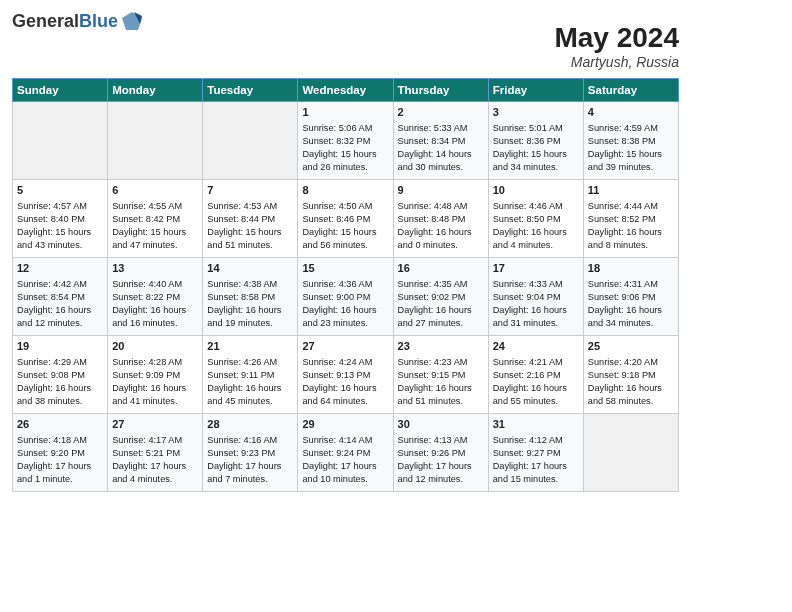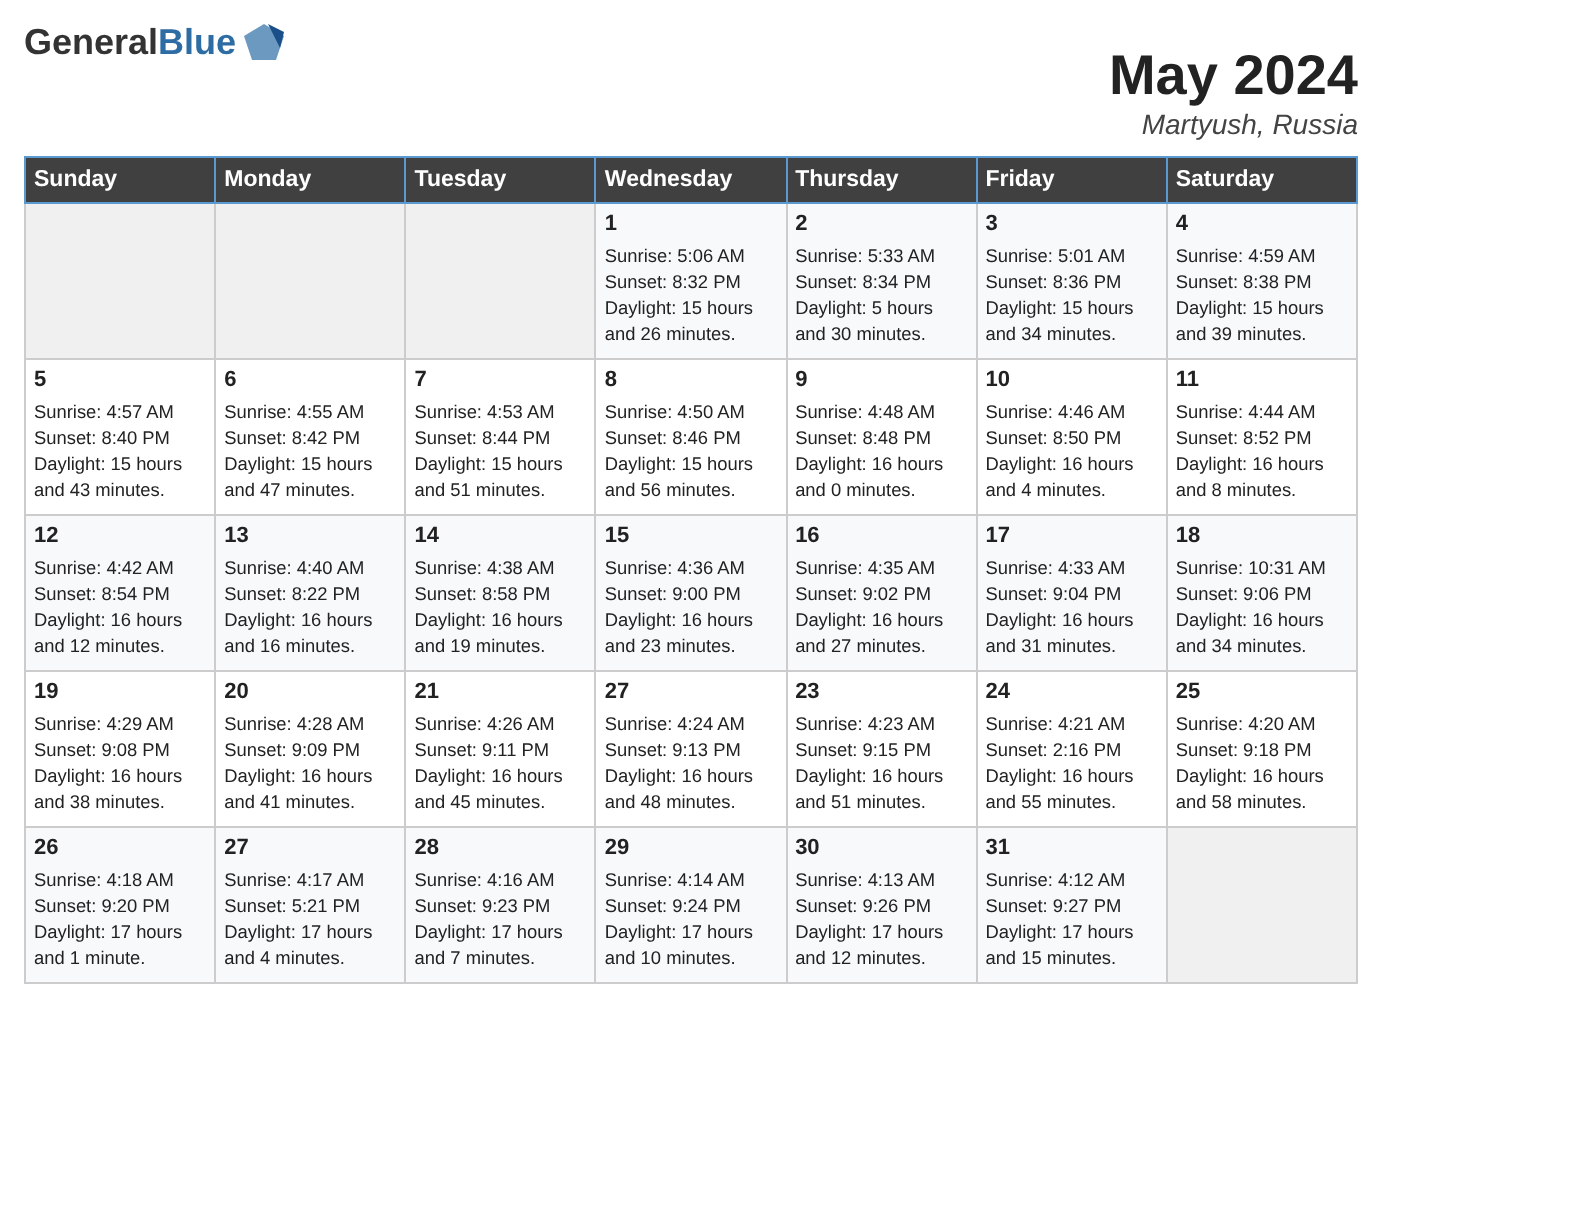--- a/index.html
+++ b/index.html
@@ -50,21 +50,21 @@
       font-size: 14px;
       color: #444;
       font-style: italic;
     }
     table {
       width: 100%;
       border-collapse: collapse;
       table-layout: fixed;
     }
     thead tr {
-      background-color: #404040;
+      background-color: #0f766e;
     }
     thead th {
       color: #fff;
       font-size: 11.5px;
       font-weight: bold;
       padding: 5px 4px;
       text-align: left;
       border: 1px solid #5a9ad0;
     }
     tbody tr {
@@ -138,21 +138,21 @@
           <td>
             <span class="day-num">1</span>
             <div>Sunrise: 5:06 AM</div>
             <div>Sunset: 8:32 PM</div>
             <div>Daylight: 15 hours and 26 minutes.</div>
           </td>
           <td>
             <span class="day-num">2</span>
             <div>Sunrise: 5:33 AM</div>
             <div>Sunset: 8:34 PM</div>
-            <div>Daylight: 5 hours and 30 minutes.</div>
+            <div>Daylight: 14 hours and 30 minutes.</div>
           </td>
           <td>
             <span class="day-num">3</span>
             <div>Sunrise: 5:01 AM</div>
             <div>Sunset: 8:36 PM</div>
             <div>Daylight: 15 hours and 34 minutes.</div>
           </td>
           <td>
             <span class="day-num">4</span>
             <div>Sunrise: 4:59 AM</div>
@@ -236,21 +236,21 @@
             <div>Daylight: 16 hours and 27 minutes.</div>
           </td>
           <td>
             <span class="day-num">17</span>
             <div>Sunrise: 4:33 AM</div>
             <div>Sunset: 9:04 PM</div>
             <div>Daylight: 16 hours and 31 minutes.</div>
           </td>
           <td>
             <span class="day-num">18</span>
-            <div>Sunrise: 10:31 AM</div>
+            <div>Sunrise: 4:31 AM</div>
             <div>Sunset: 9:06 PM</div>
             <div>Daylight: 16 hours and 34 minutes.</div>
           </td>
         </tr>
         <tr>
           <td>
             <span class="day-num">19</span>
             <div>Sunrise: 4:29 AM</div>
             <div>Sunset: 9:08 PM</div>
             <div>Daylight: 16 hours and 38 minutes.</div>
@@ -264,21 +264,21 @@
           <td>
             <span class="day-num">21</span>
             <div>Sunrise: 4:26 AM</div>
             <div>Sunset: 9:11 PM</div>
             <div>Daylight: 16 hours and 45 minutes.</div>
           </td>
           <td>
             <span class="day-num">27</span>
             <div>Sunrise: 4:24 AM</div>
             <div>Sunset: 9:13 PM</div>
-            <div>Daylight: 16 hours and 48 minutes.</div>
+            <div>Daylight: 16 hours and 64 minutes.</div>
           </td>
           <td>
             <span class="day-num">23</span>
             <div>Sunrise: 4:23 AM</div>
             <div>Sunset: 9:15 PM</div>
             <div>Daylight: 16 hours and 51 minutes.</div>
           </td>
           <td>
             <span class="day-num">24</span>
             <div>Sunrise: 4:21 AM</div>

